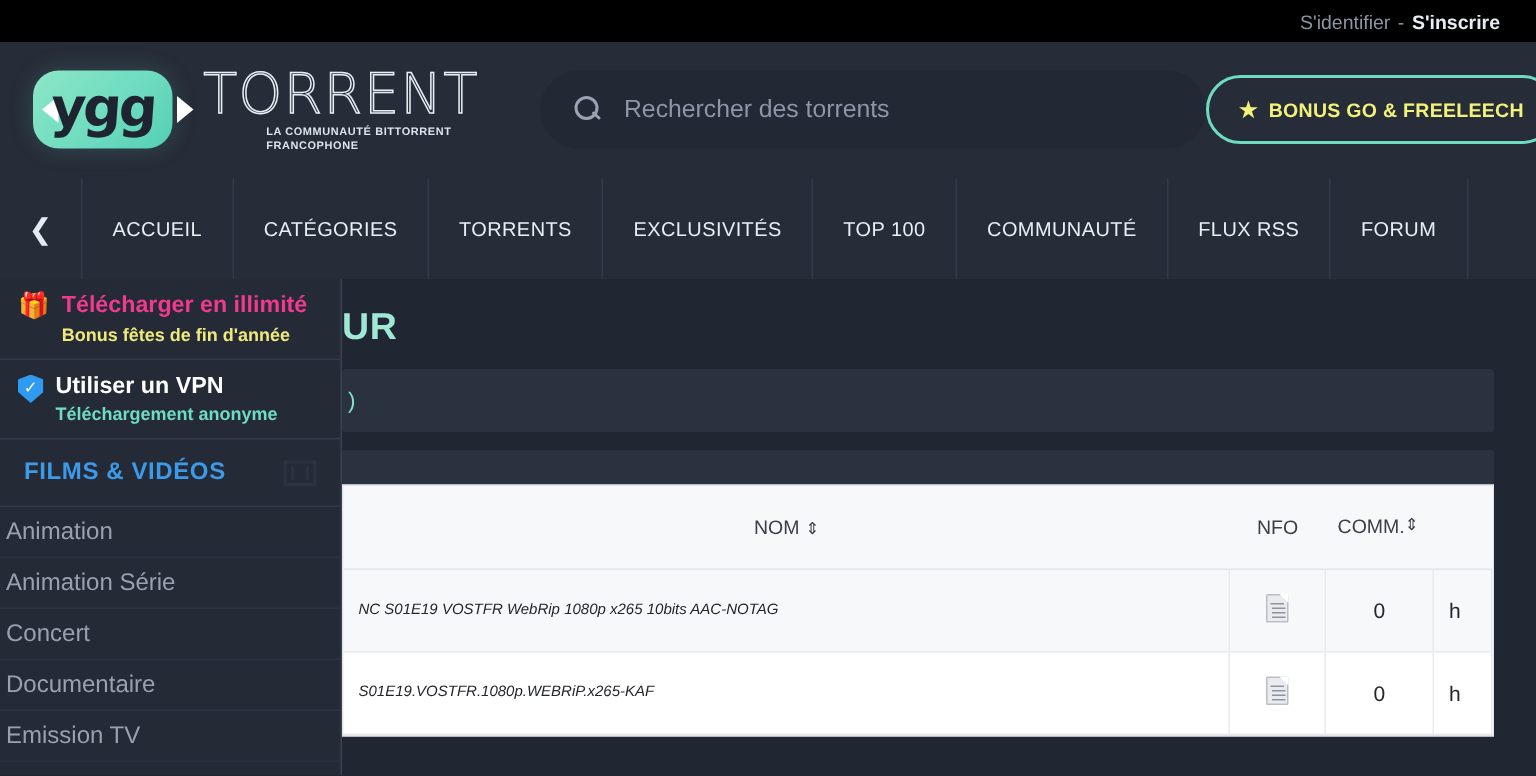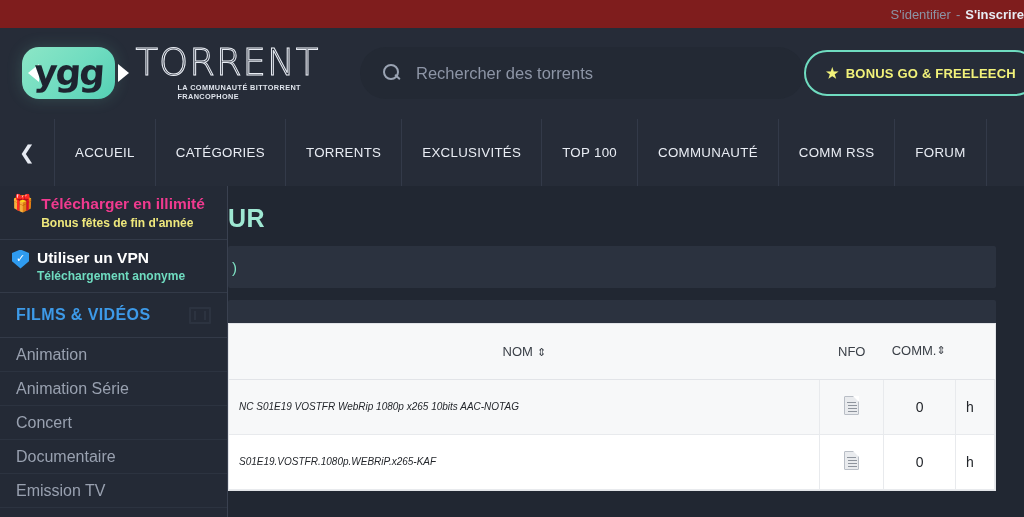--- a/index.html
+++ b/index.html
@@ -7,22 +7,23 @@
     width: 1024px; height: 517px;
     overflow: hidden;
     background: #212732;
     font-family: "Liberation Sans", sans-serif;
     -webkit-font-smoothing: antialiased;
   }
   #app { position: relative; width: 1024px; height: 517px; overflow: hidden; }
 
   
   .topbar {
-    height: 28px; background: #7f1d1d;
+    height: 28px; background: #000000;
     display: flex; align-items: center; justify-content: flex-end;
+    padding-right: 24px;
     font-size: 13px;
   }
   .topbar a { color: #8c94a5; text-decoration: none; }
   .topbar a.strong { color: #e8ecf3; font-weight: bold; }
   .topbar .sep { color: #8c94a5; margin: 0 5px; }
 
   
   .header {
     height: 90px; background: #262c38;
     display: flex; align-items: center;
@@ -224,21 +225,21 @@
   .film-ico {
     margin-left: auto; width: 22px; height: 17px;
     border: 2px solid #2c3340; border-radius: 1px; position: relative;
   }
   .film-ico::before {
     content: ""; position: absolute; left: 3px; right: 3px; top: 2px; bottom: 2px;
     border-left: 2px solid #2c3340; border-right: 2px solid #2c3340;
   }
   .cat-item {
     height: 34px; display: flex; align-items: center;
-    padding: 0 16px; border-bottom: 1px solid #2c3340;
+    padding: 0 4px; border-bottom: 1px solid #2c3340;
     color: #99a1b0; font-size: 16px; cursor: pointer;
   }
 </style>
 </head>
 <body>
 
 <div id="app">
 
   <div class="topbar">
     <a href="#">S'identifier</a>
@@ -271,21 +272,21 @@
   </div>
 
   <div class="nav">
     <div class="arrow">❮</div>
     <div class="item">ACCUEIL</div>
     <div class="item">CATÉGORIES</div>
     <div class="item">TORRENTS</div>
     <div class="item">EXCLUSIVITÉS</div>
     <div class="item">TOP 100</div>
     <div class="item">COMMUNAUTÉ</div>
-    <div class="item">COMM RSS</div>
+    <div class="item">FLUX RSS</div>
     <div class="item">FORUM</div>
   </div>
 
   <div class="body">
 
     <div class="content">
       <div class="page-title">UR</div>
       <div class="panel">)</div>
       <div class="panel second"></div>
 

